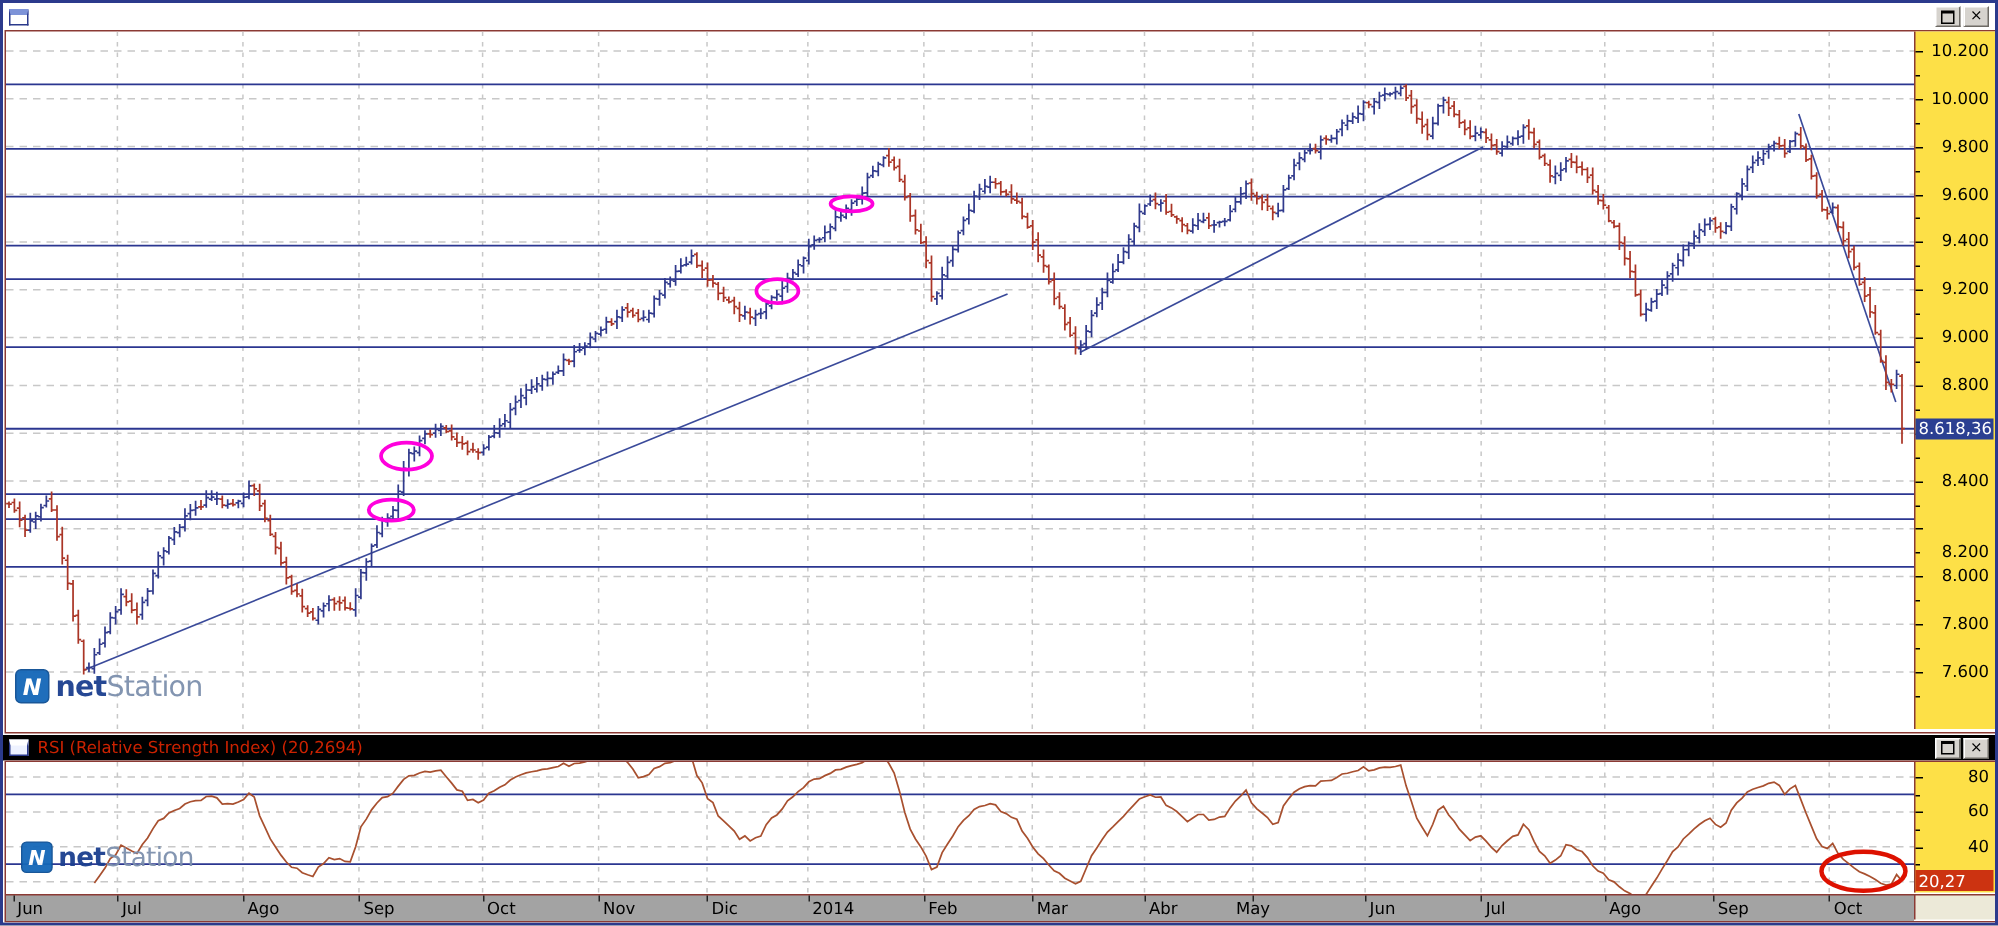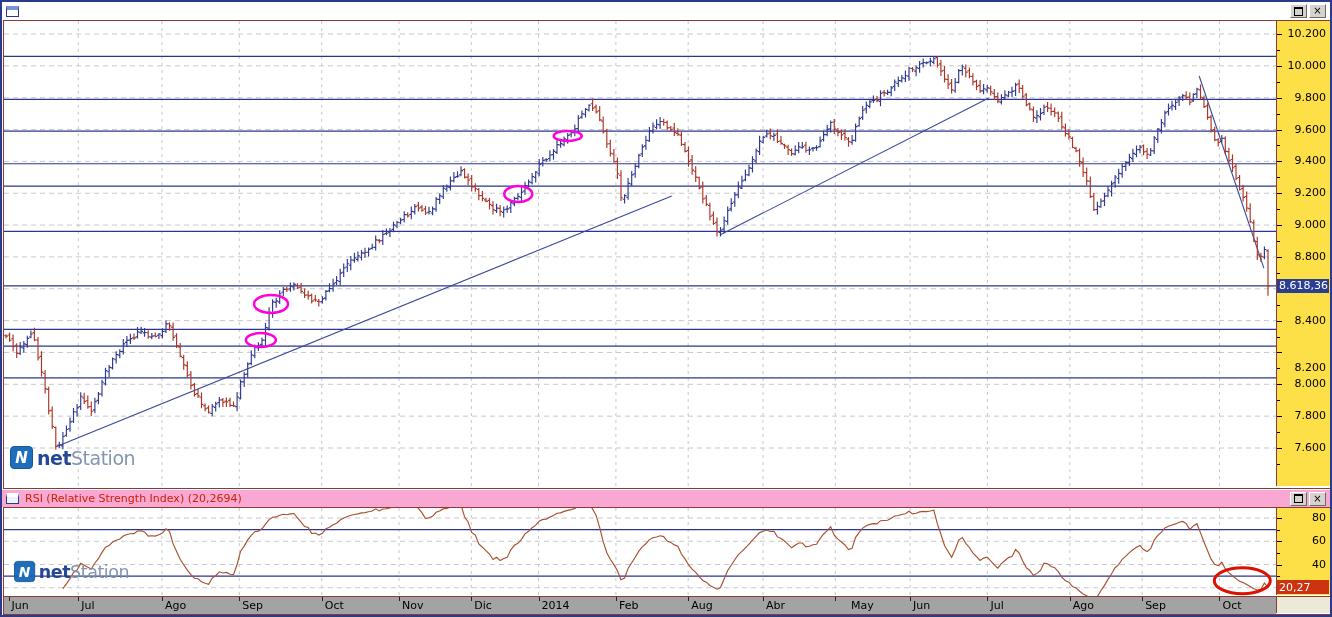--- a/index.html
+++ b/index.html
@@ -1,20 +1,20 @@
 <!DOCTYPE html>
 <html><head>
 <meta charset="utf-8">
 <style>
   html,body{margin:0;padding:0;background:#9a9a9a;}
   #win{position:relative;width:1332px;height:617px;box-sizing:border-box;border:2px solid #2b3a8c;
        background:#fff;font-family:"DejaVu Sans","Liberation Sans",sans-serif;overflow:hidden;}
   .titlebar{position:absolute;left:0;right:0;height:18px;display:flex;align-items:center;}
   #dax-titlebar{top:0;background:#ffffff;}
-  #rsi-titlebar{top:488px;background:#f9a8d4;height:17px;text-align:center;}
+  #rsi-titlebar{top:488px;background:#000000;height:17px;text-align:center;}
   .title-icon{width:13px;height:11px;margin:0 6px 0 4px;border:1px solid #2b3a8c;background:#fff;
               border-top:4px solid #7d93d8;box-sizing:border-box;flex:0 0 auto;}
   .title-text{font-size:11px;white-space:nowrap;}
   #dax-titlebar .title-text{color:#1f2d7a;}
   #rsi-titlebar .title-text{color:#cc2200;}
   .btns{margin-left:auto;display:flex;gap:2px;padding-right:4px;}
   .win-btn{width:17px;height:14px;background:#d6d3ce;border:1px solid;border-color:#ffffff #6d6a65 #6d6a65 #ffffff;
            display:flex;align-items:center;justify-content:center;font-size:10px;line-height:10px;color:#000;
            box-sizing:border-box;cursor:default;}
   .max-glyph{width:7px;height:6px;border:1px solid #000;border-top:2px solid #000;}
@@ -222,25 +222,25 @@
         <div class="date-label" style="left: 320.732px;">Oct</div>
         <div class="date-tick" style="left: 395.08px;"></div>
         <div class="date-label" style="left: 398.08px;">Nov</div>
         <div class="date-tick" style="left: 467.356px;"></div>
         <div class="date-label" style="left: 470.356px;">Dic</div>
         <div class="date-tick" style="left: 534.56px;"></div>
         <div class="date-label" style="left: 537.56px;">2014</div>
         <div class="date-tick" style="left: 611.908px;"></div>
         <div class="date-label" style="left: 614.908px;">Feb</div>
         <div class="date-tick" style="left: 684.184px;"></div>
-        <div class="date-label" style="left: 687.184px;">Aug</div>
+        <div class="date-label" style="left: 687.184px;">Mar</div>
         <div class="date-tick" style="left: 758.996px;"></div>
         <div class="date-label" style="left: 761.996px;">Abr</div>
         <div class="date-tick" style="left: 831.272px;"></div>
-        <div class="date-label" style="left: 847px;">May</div>
+        <div class="date-label" style="left: 820px;">May</div>
         <div class="date-tick" style="left: 906.084px;"></div>
         <div class="date-label" style="left: 909.084px;">Jun</div>
         <div class="date-tick" style="left: 983.432px;"></div>
         <div class="date-label" style="left: 986.432px;">Jul</div>
         <div class="date-tick" style="left: 1065.85px;"></div>
         <div class="date-label" style="left: 1068.85px;">Ago</div>
         <div class="date-tick" style="left: 1138.13px;"></div>
         <div class="date-label" style="left: 1141.13px;">Sep</div>
         <div class="date-tick" style="left: 1215.48px;"></div>
         <div class="date-label" style="left: 1218.48px;">Oct</div>

